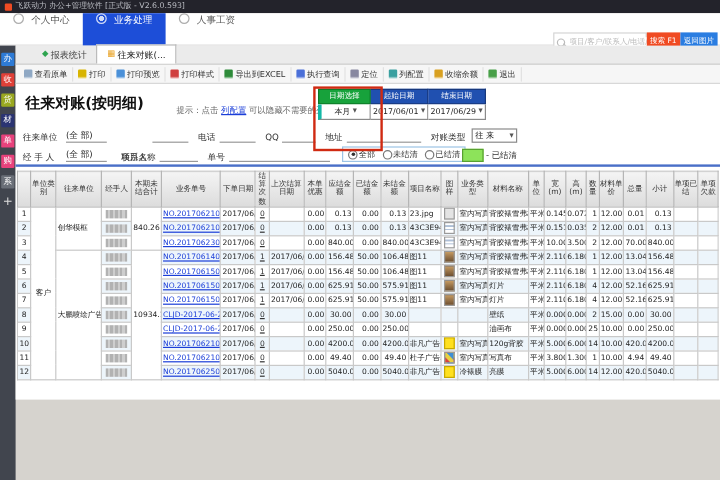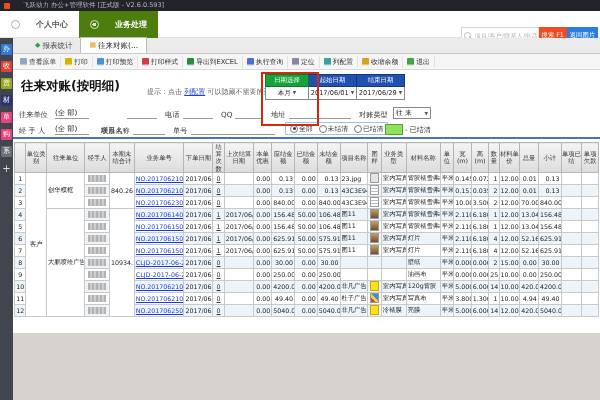--- a/index.html
+++ b/index.html
@@ -1,27 +1,27 @@
 <!DOCTYPE html>
 <html><head>
 <meta charset="utf-8">
 <style>
   html,body{margin:0;padding:0;}
   body{width:600px;height:400px;overflow:hidden;font-family:"DejaVu Sans","Liberation Sans",sans-serif;}
   #app{position:relative;width:600px;height:400px;background:#d6d3ce;overflow:hidden;}
   .abs{position:absolute;}
 
   
-  #titlebar{left:0;top:0;width:600px;height:11px;background:#23232b;color:#b9bbc2;font-size:6.5px;line-height:11px;display:flex;align-items:center;gap:13px;padding-left:4px;box-sizing:border-box;}
+  #titlebar{left:0;top:0;width:600px;height:11px;background:#23232b;color:#b9bbc2;font-size:6.5px;line-height:11px;display:flex;align-items:center;gap:3px;padding-left:4px;box-sizing:border-box;}
   #app-logo{width:6px;height:6px;background:#f04b23;border-radius:1px;}
 
   
   #navbar{left:0;top:11px;width:600px;height:27px;background:#fff;border-bottom:1px solid #e3e3e3;display:flex;align-items:center;box-sizing:border-box;}
-  .nav-item{display:flex;align-items:center;gap:16px;padding:0 11px;height:27px;font-size:8px;color:#555;cursor:pointer;font-weight:bold;}
-  .nav-item.active{background:#4d7c0f;color:#fff;}
+  .nav-item{display:flex;gap:6px;padding:0 11px;height:27px;font-size:8px;color:#555;cursor:pointer;}
+  .nav-item.active{background:#1d4ed8;color:#fff;}
   .nav-ico{width:9px;height:9px;box-sizing:border-box;opacity:.8;}
   .user-icon,.hr-icon{border:1px solid #999;border-radius:50%;}
   .active .business-icon{border:1px solid #fff;border-radius:50%;background:radial-gradient(circle,#fff 0 2px,transparent 2px);}
   .archive-icon{background:repeating-linear-gradient(180deg,#aaa 0 1px,transparent 1px 3px);}
   .report-chart-icon{background:linear-gradient(90deg,#aaa 0 2px,transparent 2px 3px,#888 3px 5px,transparent 5px 6px,#aaa 6px 8px,transparent 8px);}
   .settings-gear-icon{border:1px dotted #999;border-radius:50%;}
   #nav-right{position:absolute;right:2px;top:15px;display:flex;align-items:center;height:18px;}
   #search-box{display:flex;align-items:center;width:78px;height:16px;border:1px solid #d5d5d5;background:#fff;box-sizing:border-box;padding-left:2px;}
   #search-glass{width:5px;height:5px;border:1px solid #bbb;border-radius:50%;position:relative;margin-right:2px;flex:0 0 auto;}
   #search-glass::after{content:"";position:absolute;left:4px;top:4px;width:3px;height:1px;background:#bbb;transform:rotate(45deg);}
@@ -51,21 +51,21 @@
   #panel{left:13px;top:70px;width:587px;height:263px;background:#fff;}
   #report-title{left:8px;top:8px;font-size:12.5px;font-weight:bold;color:#111;}
   #hint{left:134px;top:17px;font-size:7px;color:#666;white-space:nowrap;}
   #hint .link{color:#1b3ed8;text-decoration:underline;cursor:pointer;}
 
   
   #date-filter{left:252px;top:4px;display:grid;grid-template-columns:44px 48px 48px;}
   .df-h{height:11px;color:#fff;font-size:6.4px;text-align:center;line-height:11px;background:#2050b0;border:1px solid #18387c;border-left:none;}
   .df-h.first{background:#17a23b;border:1px solid #0e7a28;}
   .df-v{height:12px;border:1px solid #8a8a8a;border-top:none;border-left:none;background:#fff;font-size:6.6px;line-height:12px;text-align:center;color:#222;display:flex;align-items:center;justify-content:center;gap:2px;cursor:pointer;}
-  .df-v.first{border-left:1px solid #14b8a6;text-align:center;}
+  .df-v.first{border-left:3px solid #14b8a6;text-align:center;}
   .arrow{font-size:4.5px;color:#555;}
 
   
   #annotation-box{left:248px;top:2px;width:54px;height:50px;border:2px solid #d02a12;pointer-events:none;}
 
   
   .flt-lbl{font-size:7.2px;color:#333;white-space:nowrap;}
   .flt-field{border-bottom:1px solid #999;height:10px;font-size:7.2px;color:#222;white-space:nowrap;}
   #type-select{width:38px;height:12px;border:1px solid #8a8a8a;font-size:6.8px;display:flex;align-items:center;justify-content:space-between;padding:0 2px;box-sizing:border-box;cursor:pointer;color:#222;}
   #status-box{display:flex;align-items:center;gap:6px;border:1px solid #9cc3e5;height:13px;padding:0 4px;box-sizing:border-box;font-size:6.8px;color:#333;}
@@ -108,20 +108,24 @@
 
   <div id="navbar" class="abs">
     <div style="display:flex;height:27px;">
         <div class="nav-item">
           <span class="nav-ico user-icon"></span>
           <span>个人中心</span>
         </div>
         <div class="nav-item active">
           <span class="nav-ico business-icon"></span>
           <span>业务处理</span>
+        </div>
+        <div class="nav-item">
+          <span class="nav-ico hr-icon"></span>
+          <span>人事工资</span>
         </div>
       </div>
     <div id="nav-right">
       <div id="search-box">
         <span id="search-glass"></span>
         <input id="search-input" placeholder="项目/客户/联系人/电话/QQ" style="">
       </div>
       <div id="btn-search" class="mini-btn">搜索 F1</div>
       <div id="btn-gallery" class="mini-btn">返回图片</div>
     </div>

